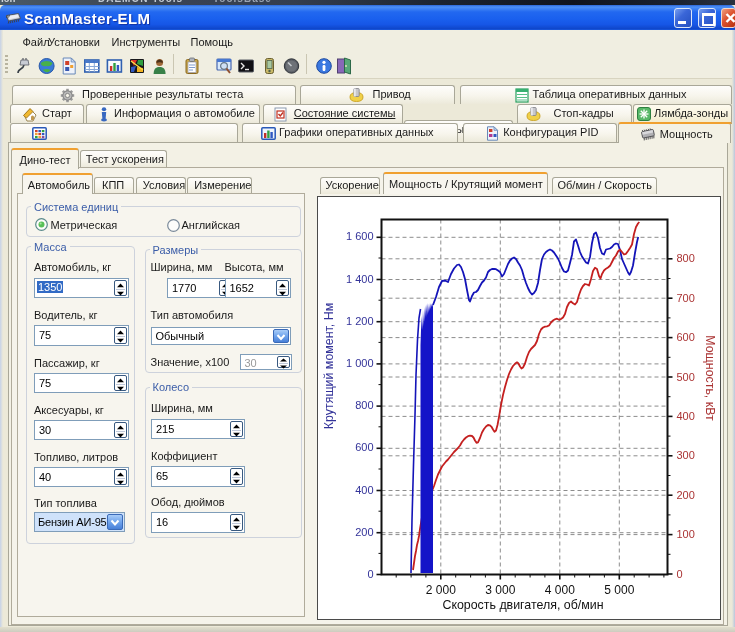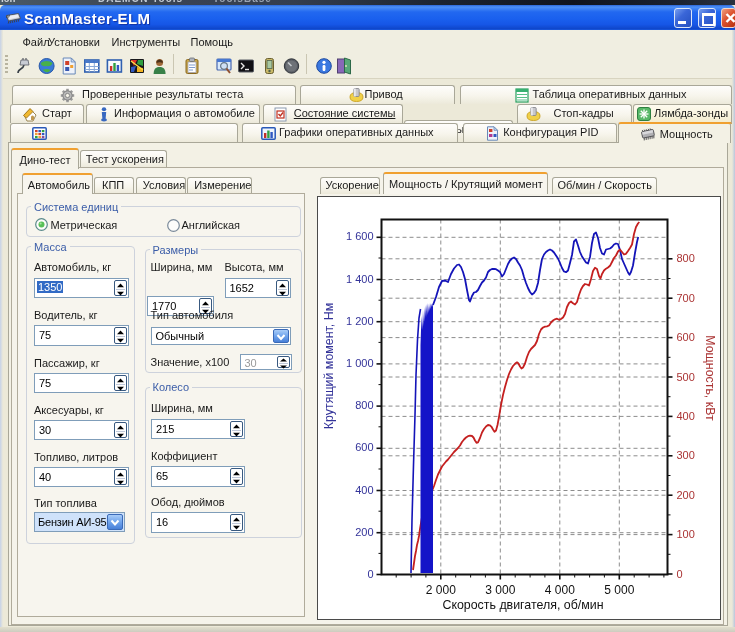--- a/index.html
+++ b/index.html
@@ -200,21 +200,21 @@
       <circle cx="8.5" cy="7.5" r="2.1" fill="#f4f2e8" stroke="#787878" stroke-width="0.8"></circle>
     </svg>
     <span class="ti" style="left:69px;">Проверенные результаты теста</span>
   </div>
   <div class="tab" style="left:299.5px;top:85px;width:155.5px;">
     <svg class="ti" style="left:47px;" width="17" height="15" viewBox="0 0 17 15">
       <path d="M2 9 Q 2 4.5 8.5 4.5 Q 15 4.5 15 9 Q 15 13.5 8.5 13.5 Q 2 13.5 2 9 Z" fill="#f0d048" stroke="#c8a020" stroke-width="0.9"></path>
       <rect x="5.8" y="0.5" width="5.4" height="8" rx="1" fill="#c8c8cc" stroke="#808088" stroke-width="0.8"></rect>
       <rect x="5.8" y="0.5" width="2" height="8" fill="#e8e8ec"></rect>
     </svg>
-    <span class="ti" style="left:64px;">Привод</span>
+    <span class="ti" style="left:72px;">Привод</span>
   </div>
   <div class="tab" style="left:459.5px;top:85px;width:272px;">
     <svg class="ti" style="left:54px;" width="14" height="15" viewBox="0 0 14 15">
       <rect x="1" y="1" width="12" height="13" fill="#fff" stroke="#28a060" stroke-width="1.2"></rect>
       <rect x="1" y="1" width="12" height="3" fill="#38b070"></rect>
       <g stroke="#58c088" stroke-width="1">
           <line x1="2" y1="6.5" x2="12" y2="6.5"></line>
           <line x1="2" y1="9.5" x2="12" y2="9.5"></line>
           <line x1="2" y1="12" x2="12" y2="12"></line>
         </g>
@@ -439,21 +439,21 @@
           <path d="M3.5 5.5 L7 9.5 L10.5 5.5" stroke="#fff" stroke-width="2" fill="none"></path>
         </svg></span>
     </div>
 </div>
 
 <div class="gbox" style="left:144.5px;top:249px;width:157px;height:124px;"></div>
 <div class="gcap" style="left:149.5px;top:243.5px;background:#f7f5ee;">Размеры</div>
 <div id="sizeFields">
   <div class="lbl" style="left:150.5px;top:261px;">Ширина, мм</div>
   <div class="lbl" style="left:224.5px;top:261px;">Высота, мм</div>
-  <div class="field" style="left:147px;top:277.5px;width:67px;height:20.5px;margin-top:18px;">
+  <div class="field" style="left:167px;top:277.5px;width:67px;height:20.5px;">
       <span class="fval">1770</span>
     <span class="spin">
         <svg width="11" height="17" viewBox="0 0 11 17">
           <path d="M2 6.2 L5.5 2.6 L9 6.2Z" fill="#000"></path>
           <path d="M2 10.8 L5.5 14.4 L9 10.8Z" fill="#000"></path>
           <line x1="1" y1="8.5" x2="10" y2="8.5" stroke="#c0c8d8" stroke-width="1"></line>
         </svg>
       </span>
     </div>
   <div class="field" style="left:224.5px;top:277.5px;width:66.5px;height:20.5px;">

